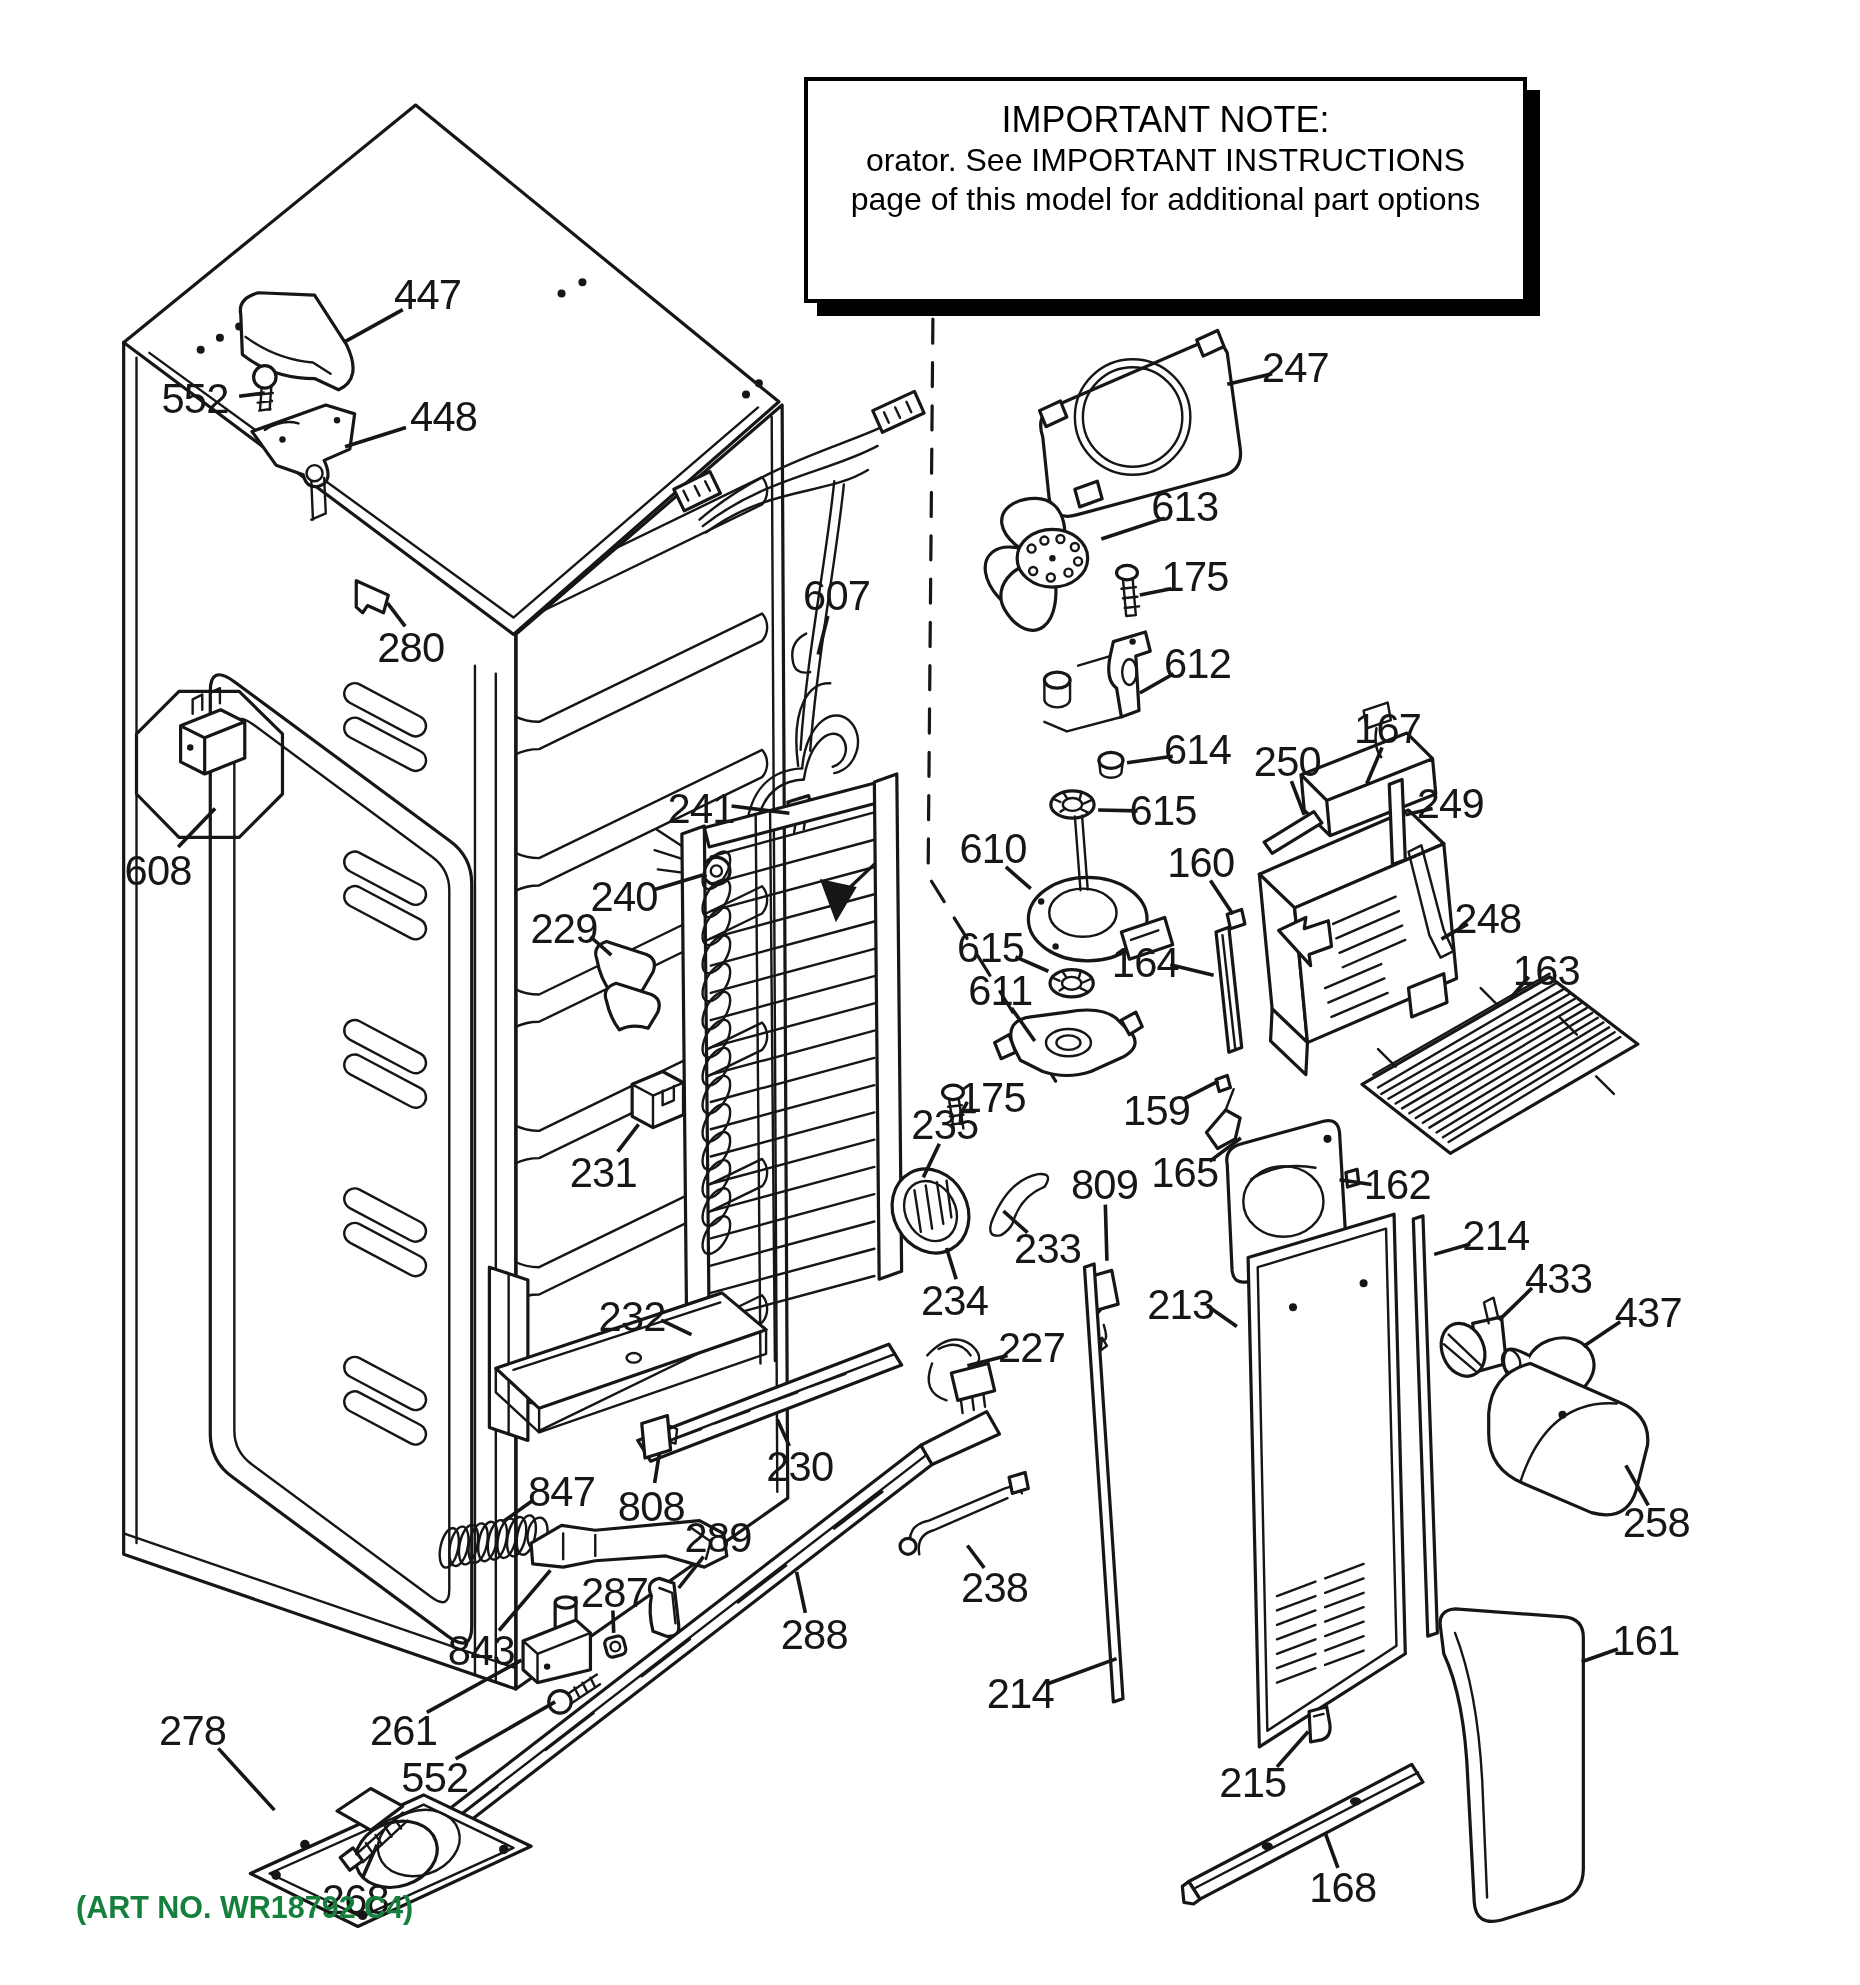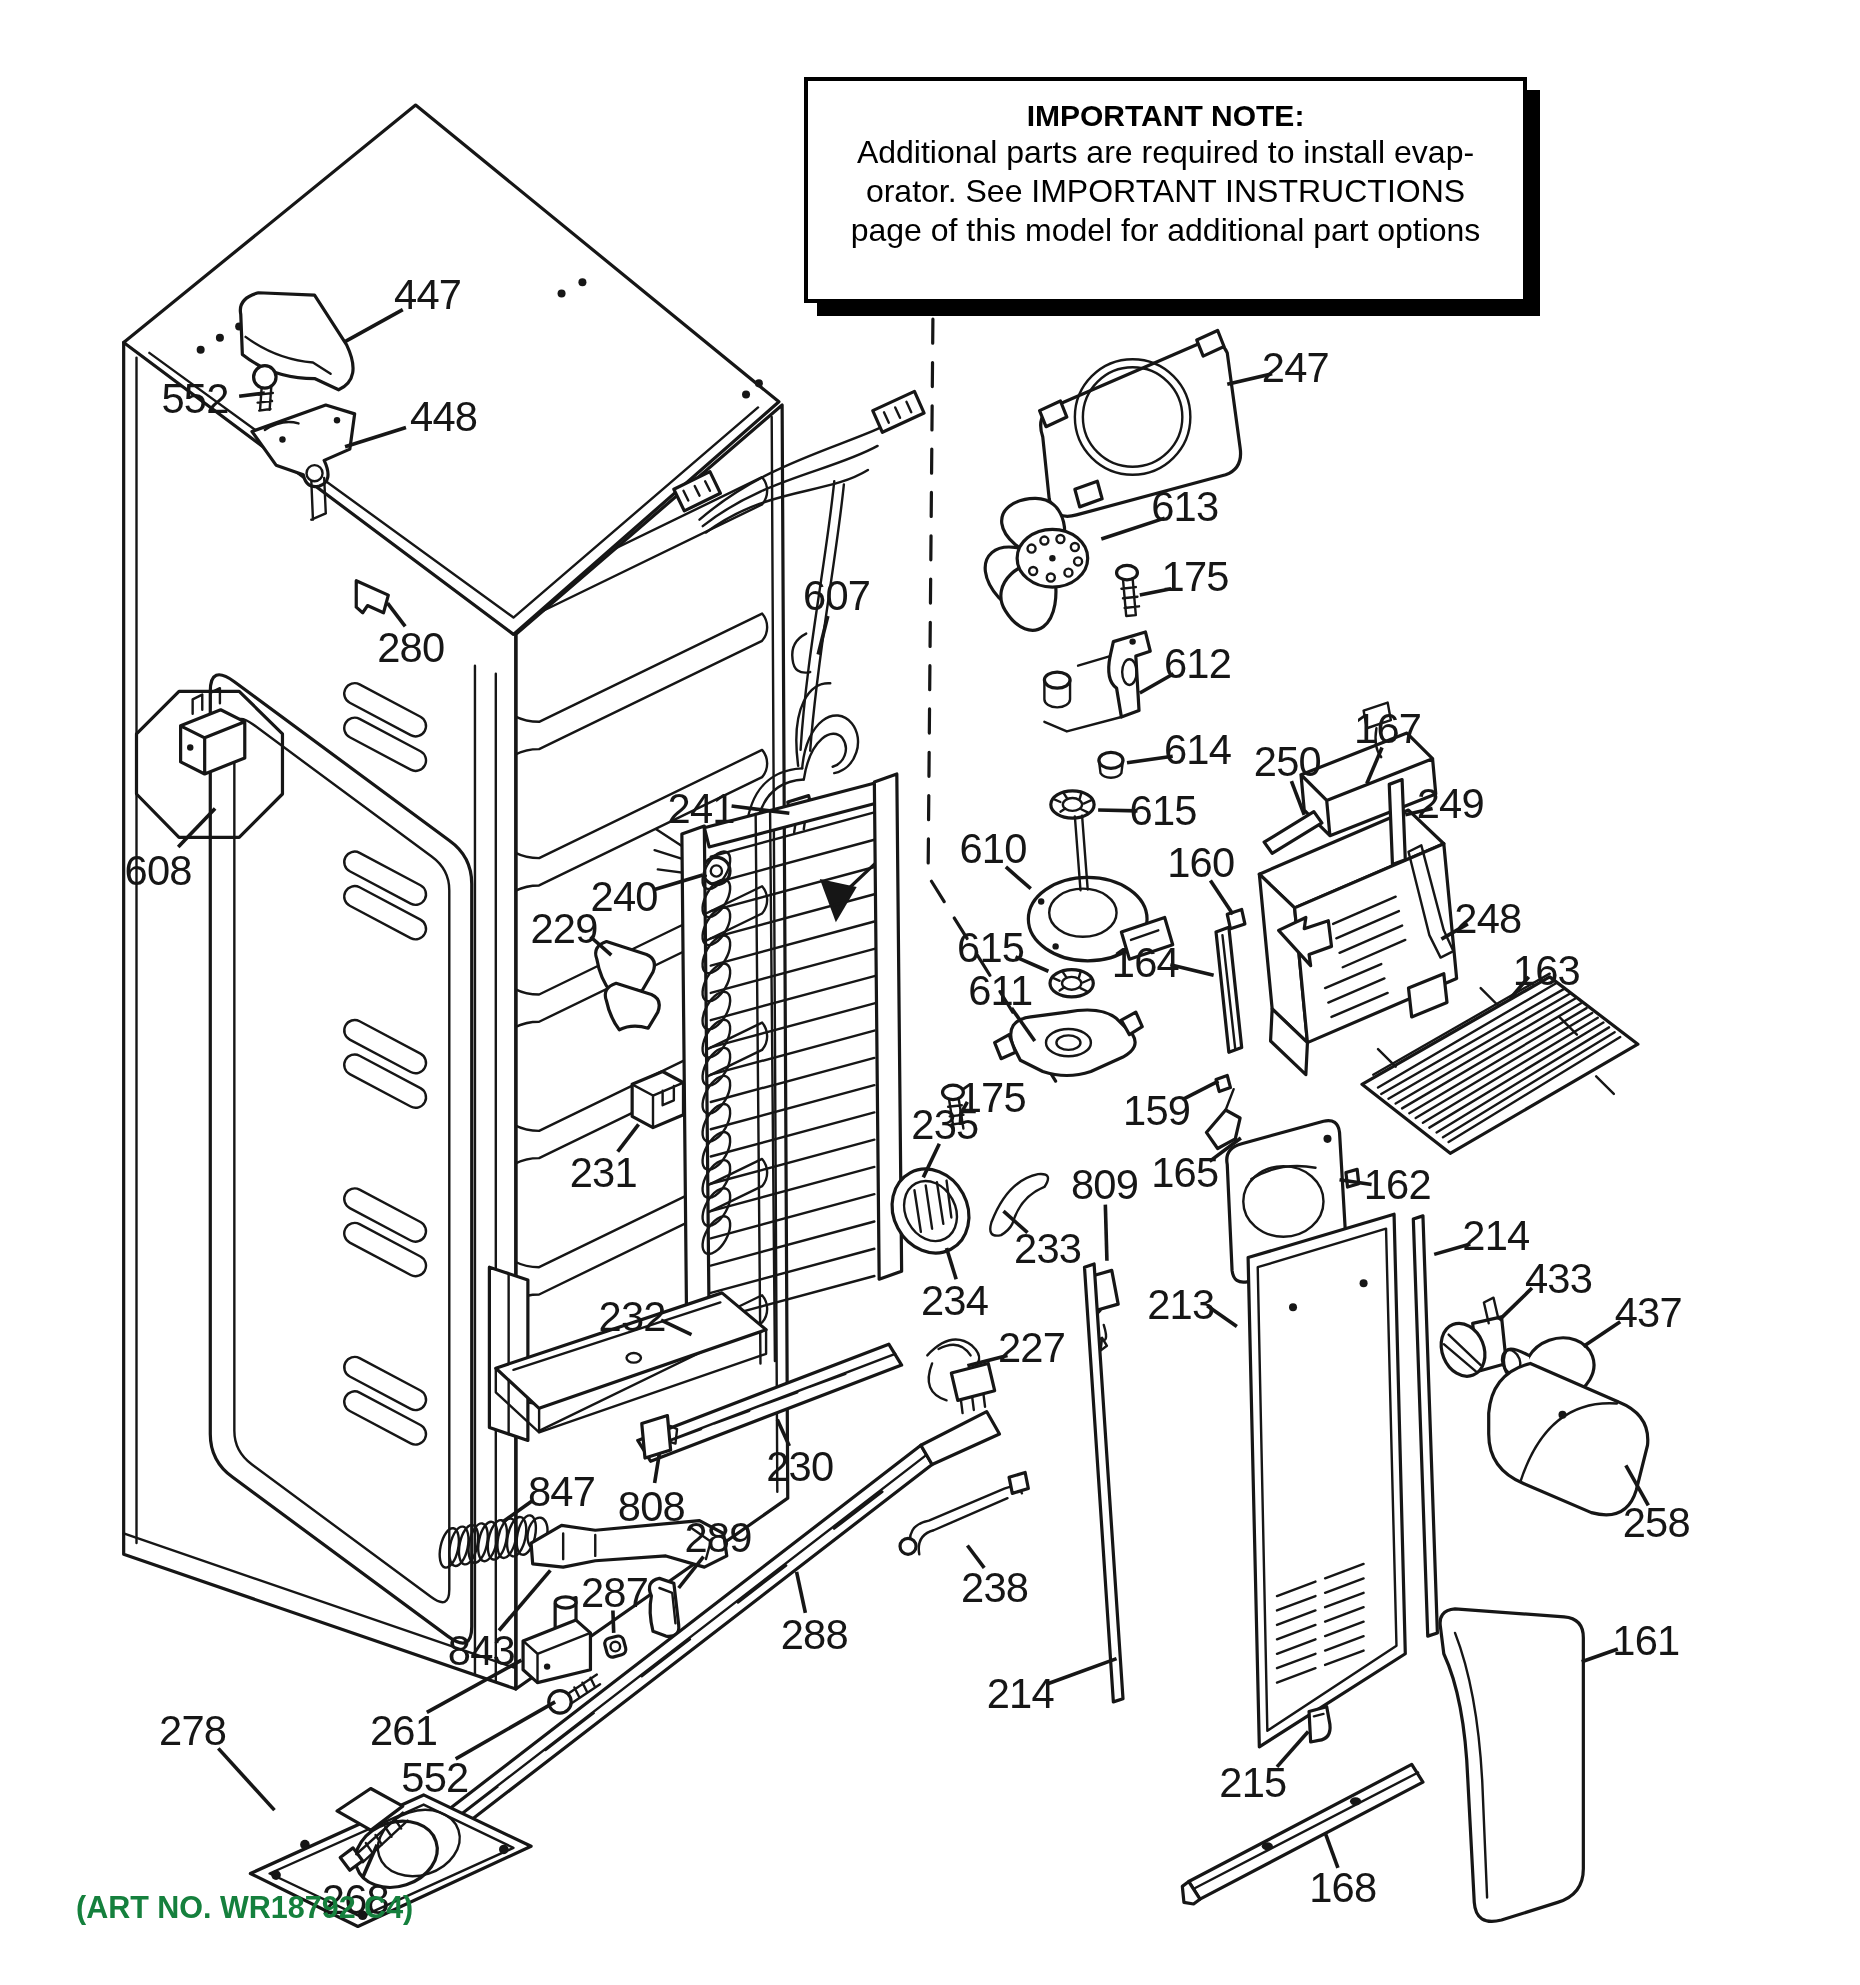--- a/index.html
+++ b/index.html
@@ -9,21 +9,21 @@
   svg *{vector-effect:none;}
   .ink{stroke:#161616;fill:none;stroke-width:4;stroke-linecap:round;stroke-linejoin:round;}
   .ink2{stroke:#161616;fill:none;stroke-width:3;stroke-linecap:round;stroke-linejoin:round;}
   .fillw{fill:#ffffff;}
   .fillk{fill:#161616;stroke:none;}
   .callout-text{font-family:"Liberation Sans",sans-serif;font-size:52px;fill:#161616;
                 letter-spacing:-1px;}
   .note-box{position:absolute;left:804px;top:77px;width:715px;height:218px;
             background:#fff;border:4.8px solid #000;box-shadow:13px 13px 0 #000;
             text-align:center;color:#000;}
-  .note-title{font-size:30px;font-weight:bold;letter-spacing:0;margin-top:17.6px;}
+  .note-title{font-size:36px;font-weight:normal;letter-spacing:0;margin-top:17.6px;}
   .note-line{font-size:32px;line-height:39px;}
   .art-no{position:absolute;left:76px;top:1890px;font-size:30.5px;font-weight:bold;color:#15803d;
           letter-spacing:0px;}
 </style>
 </head>
 <body>
 
 <div class="stage">
 
 <svg width="1861" height="1985" viewBox="0 0 2320 2475">
@@ -553,21 +553,20 @@
         <text x="1235" y="1200" text-anchor="middle" class="callout-text">615</text>
         <line x1="1261" y1="1257" x2="1290" y2="1298" stroke="#161616" stroke-width="4.5"></line>
         <text x="1247" y="1253" text-anchor="middle" class="callout-text">611</text>
         <line x1="1206" y1="1374" x2="1196" y2="1392" stroke="#161616" stroke-width="4.5"></line>
         <text x="1237" y="1386" text-anchor="middle" class="callout-text">175</text>
       </g>
 </svg>
 
 <div class="note-box">
   <div class="note-title">IMPORTANT NOTE:</div>
-  <div class="note-line">Additional parts are required to install evap-</div>
   <div class="note-line">orator.  See IMPORTANT INSTRUCTIONS</div>
   <div class="note-line">page of this model for additional part options</div>
 </div>
 
 <div class="art-no">(ART NO. WR18792 C4)</div>
 
 </div>
 
 
 </body></html>

